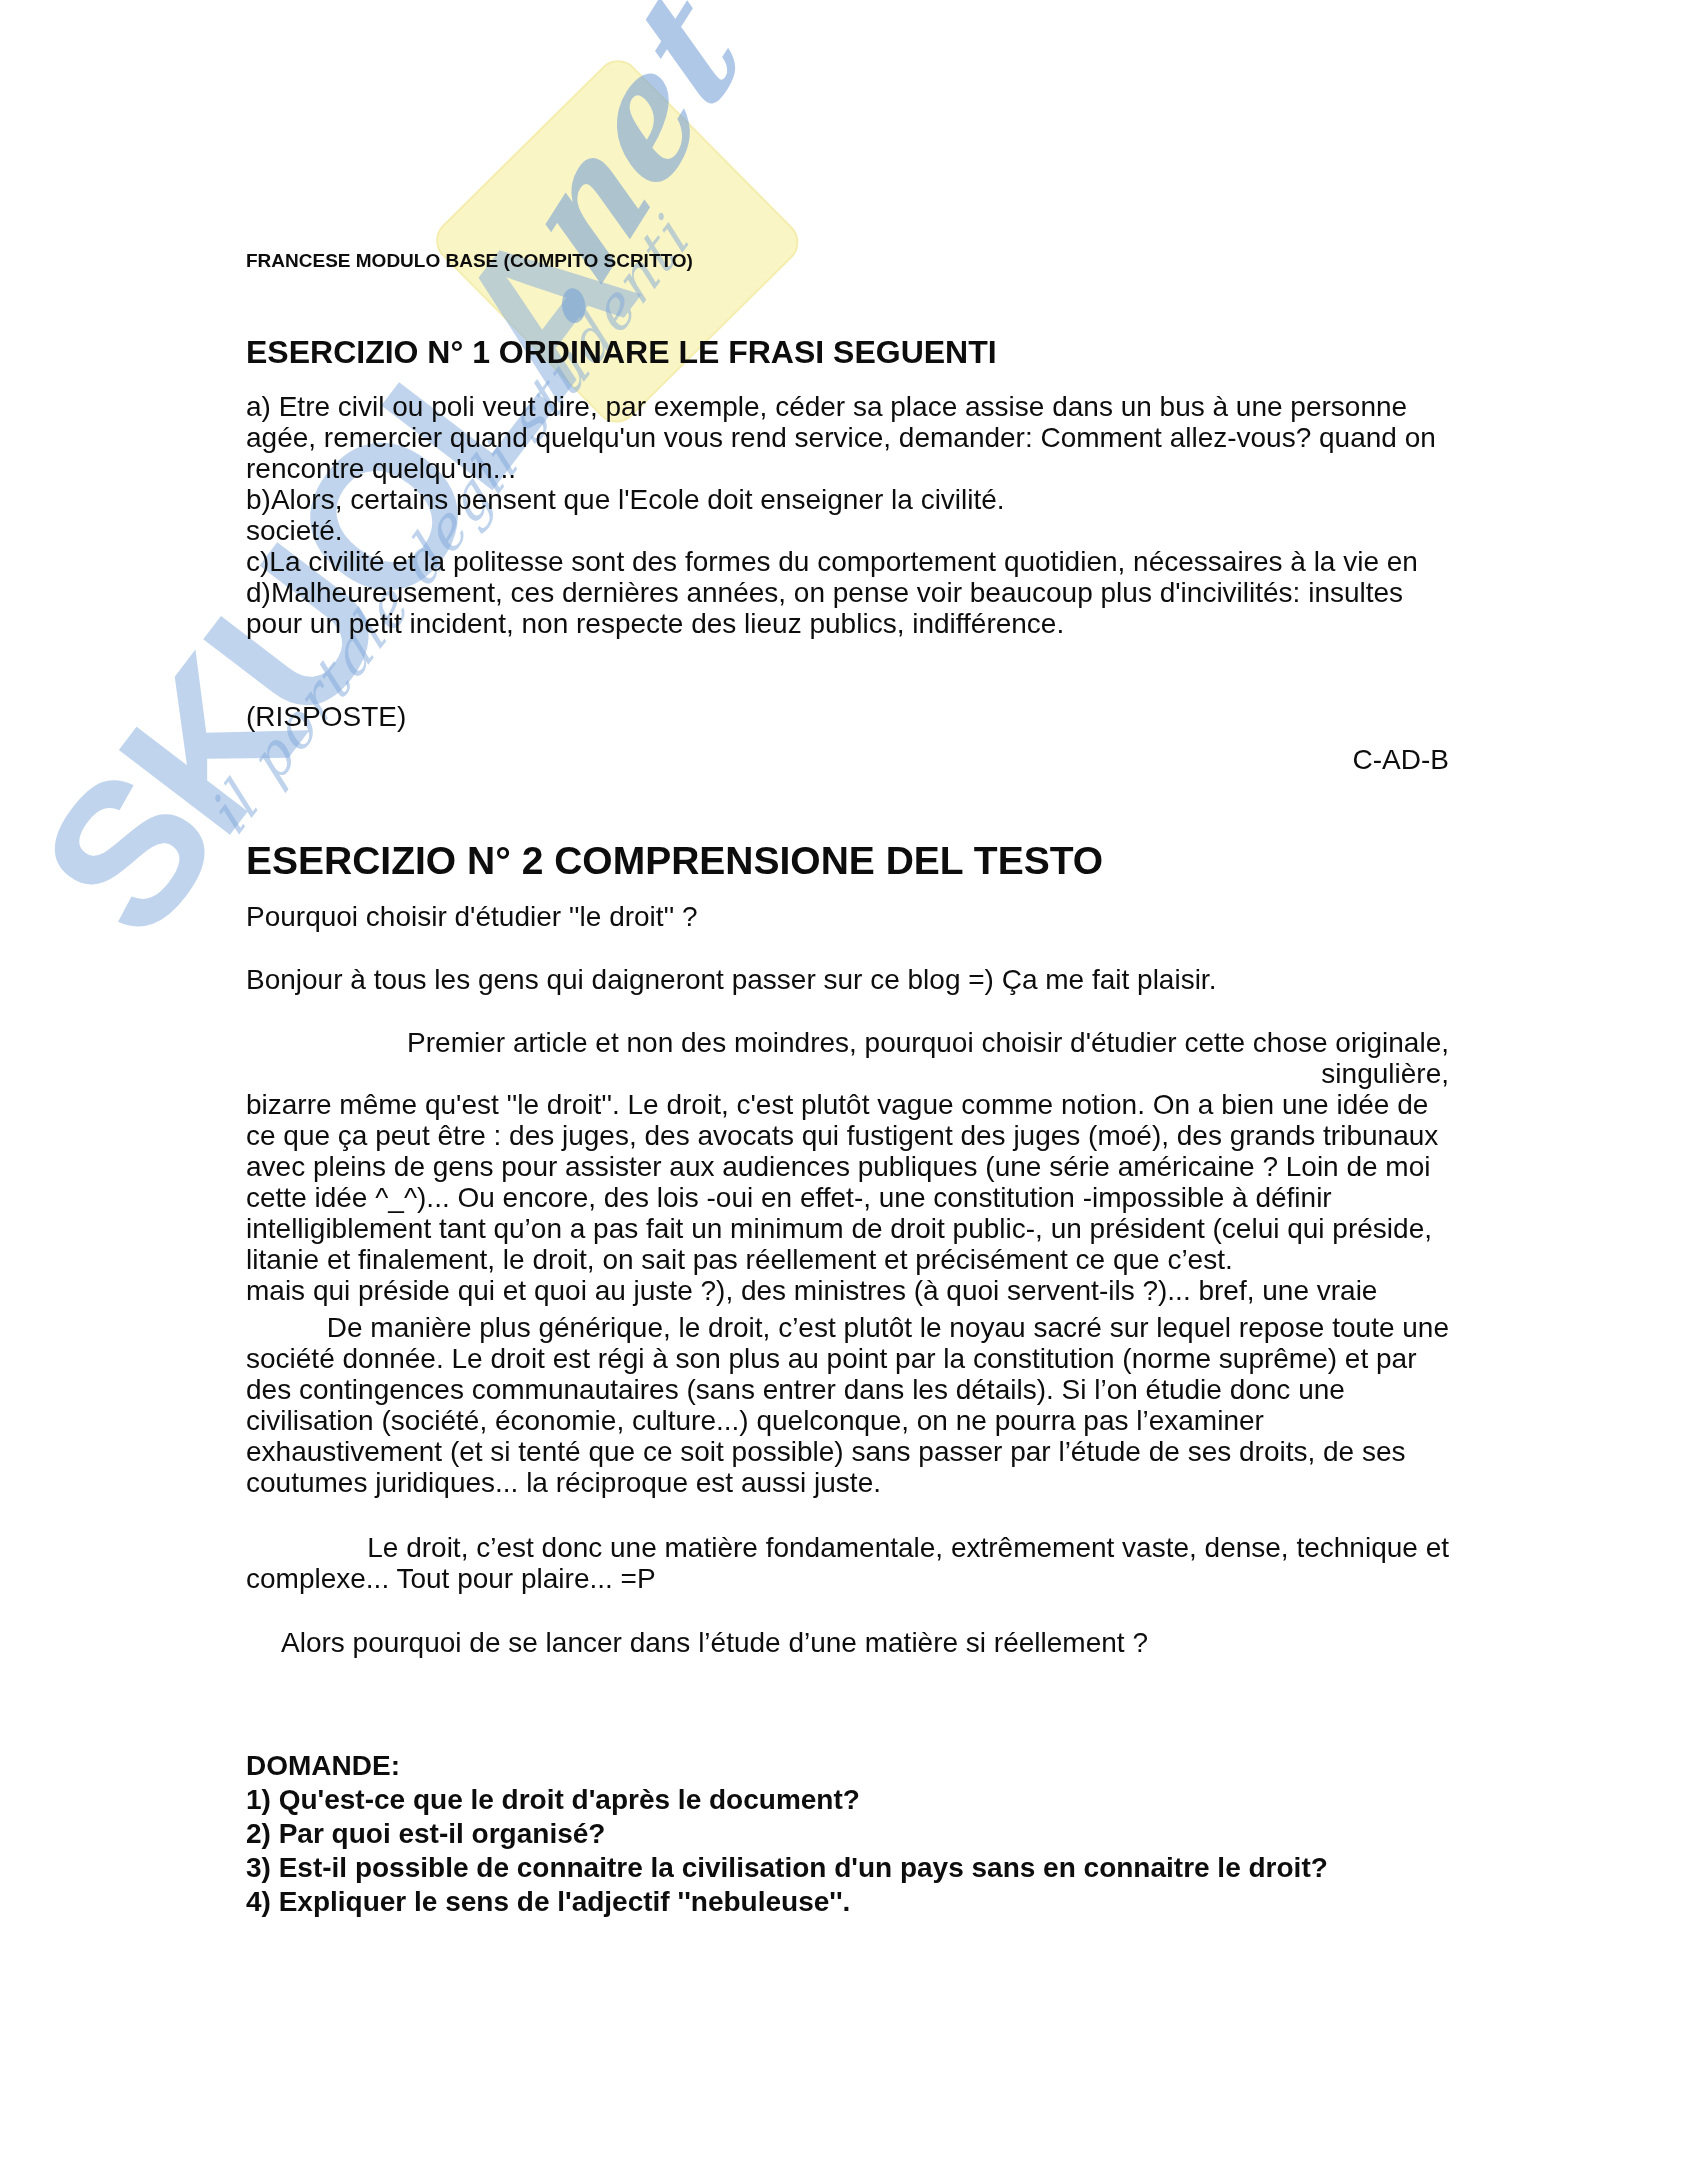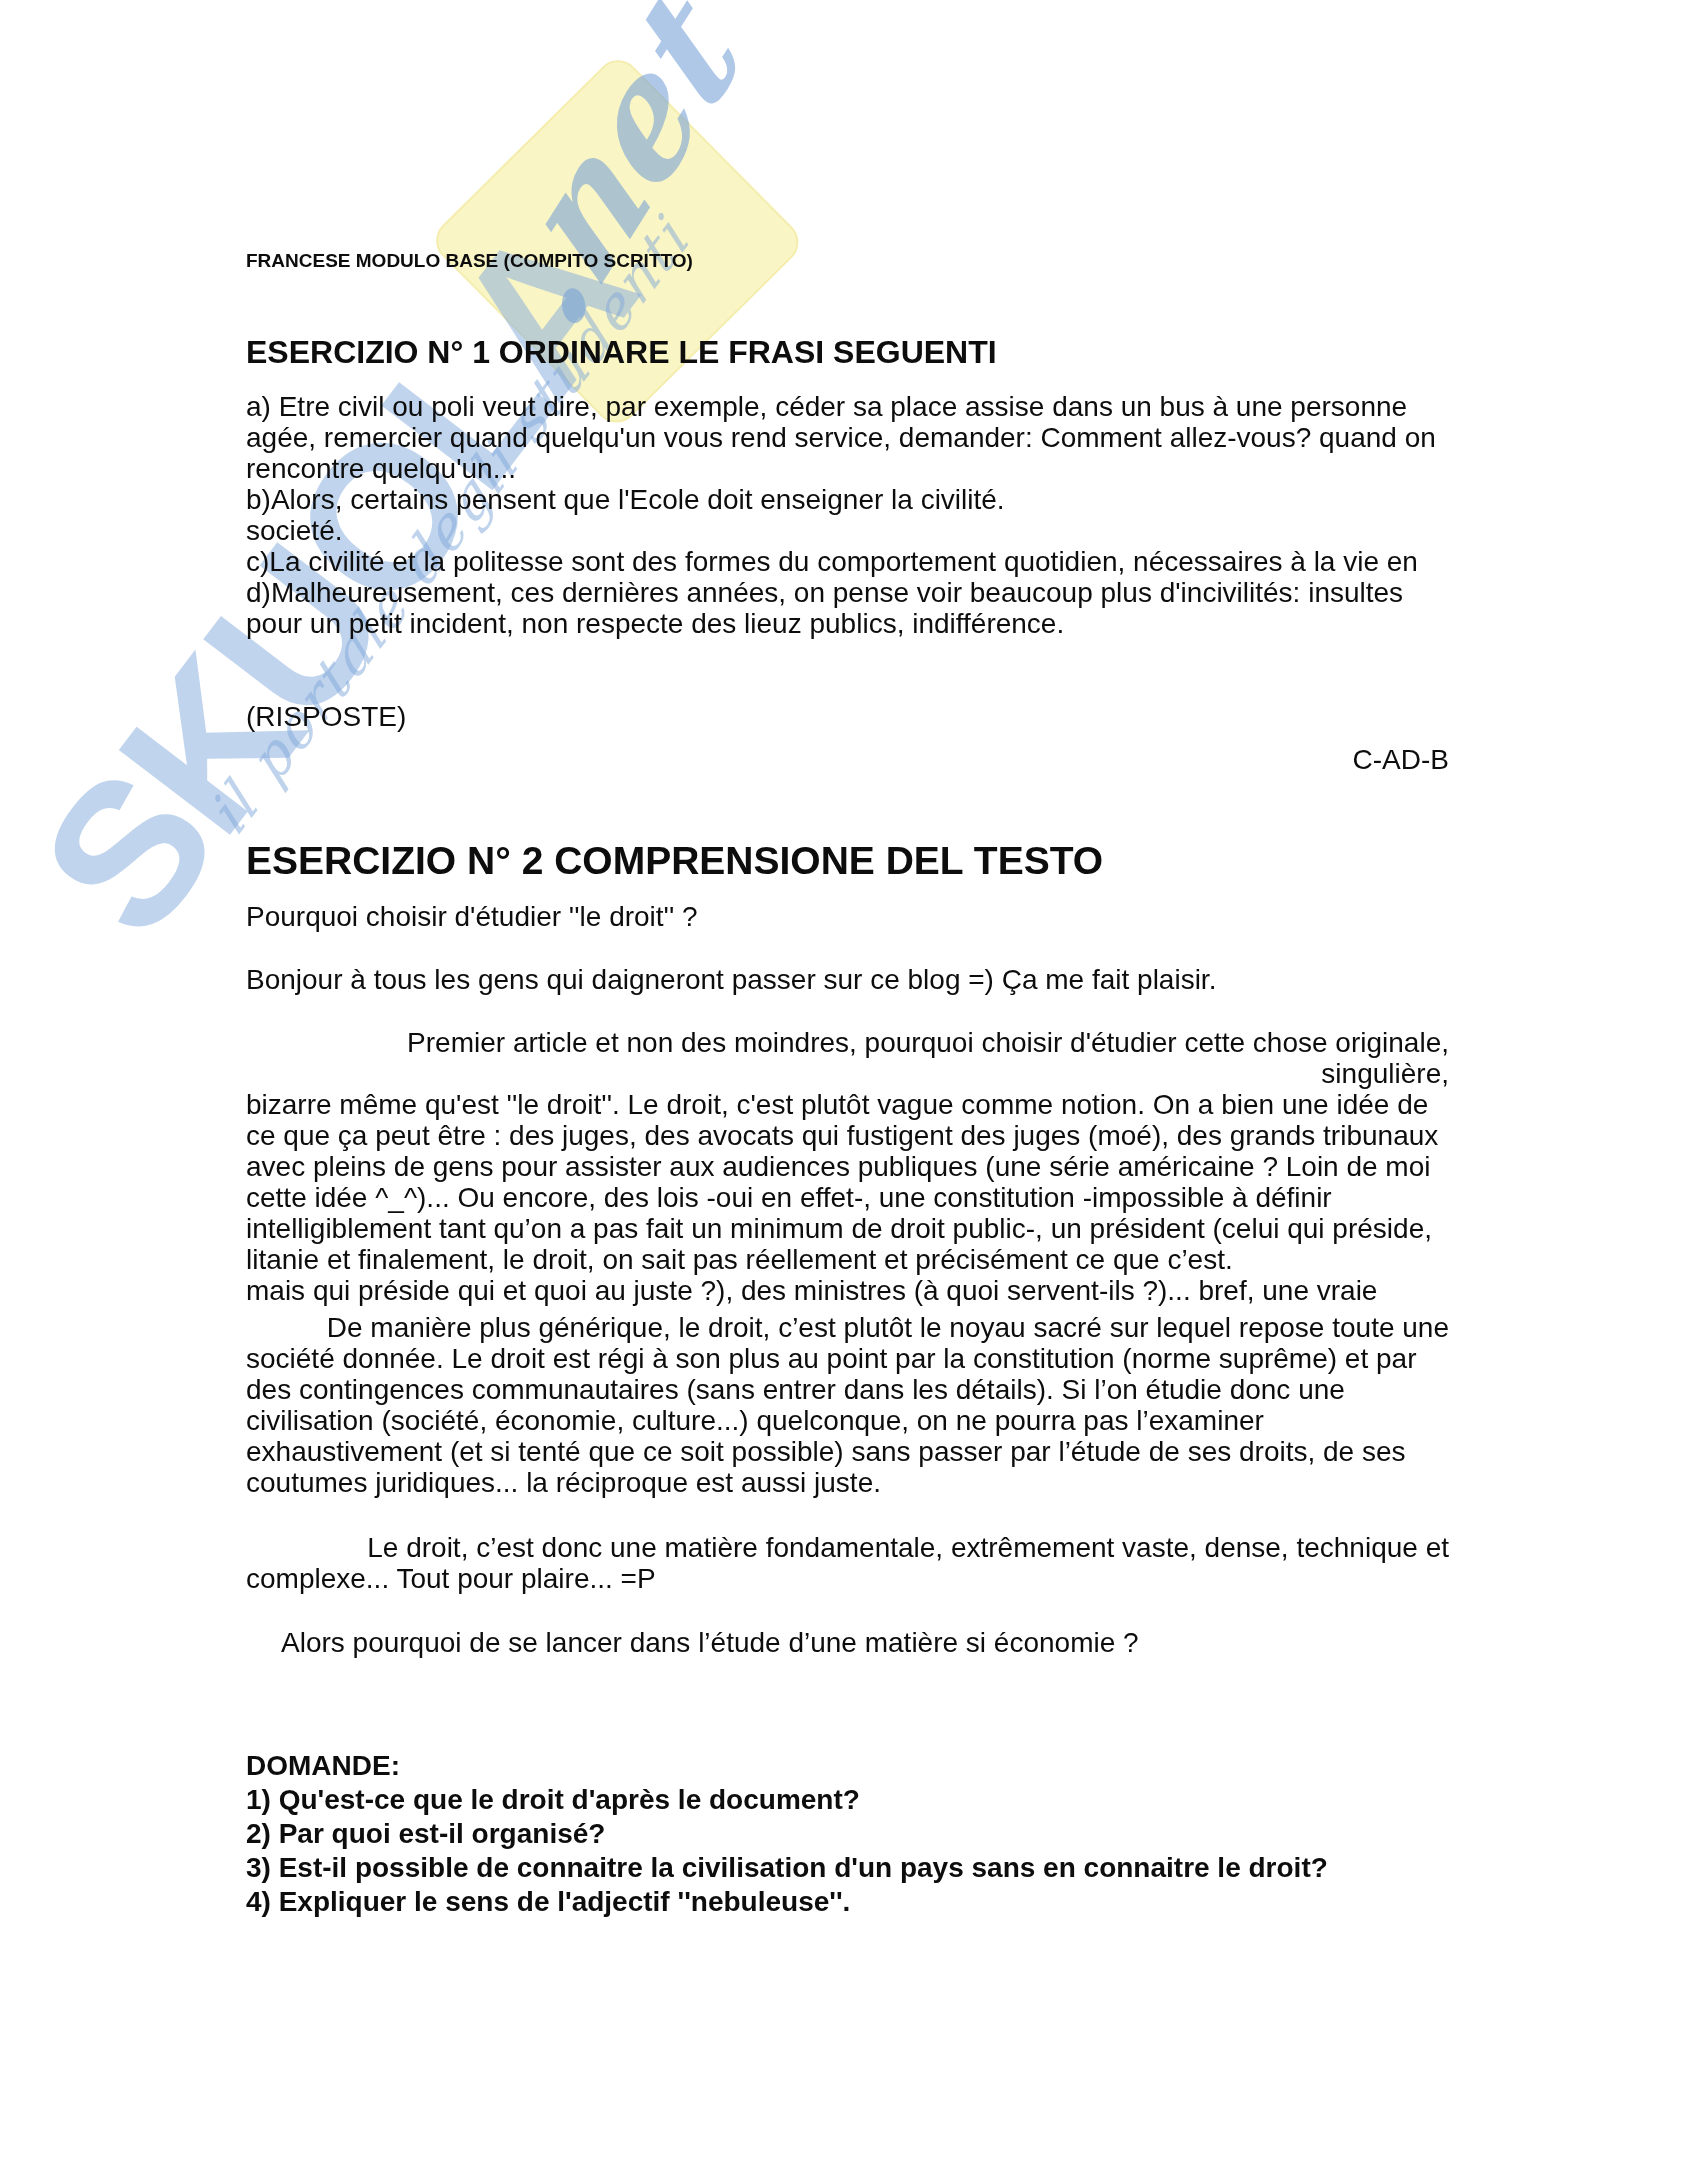--- a/index.html
+++ b/index.html
@@ -138,21 +138,21 @@
         <div class="line">civilisation (société, économie, culture...) quelconque, on ne pourra pas l’examiner</div>
         <div class="line">exhaustivement (et si tenté que ce soit possible) sans passer par l’étude de ses droits, de ses</div>
         <div class="line">coutumes juridiques... la réciproque est aussi juste.</div>
       </div>
 
     <div class="block para3-block body-lines indent-first">
         <div class="line">Le droit, c’est donc une matière fondamentale, extrêmement vaste, dense, technique et</div>
         <div class="line">complexe... Tout pour plaire... =P</div>
       </div>
 
-    <div class="block alors-block body-lines">Alors pourquoi de se lancer dans l’étude d’une matière si économie ?</div>
+    <div class="block alors-block body-lines">Alors pourquoi de se lancer dans l’étude d’une matière si réellement ?</div>
 
     <div class="block domande-block">
       <div class="line">DOMANDE:</div>
       <div>
           <div class="line">1) Qu'est-ce que le droit d'après le document?</div>
           <div class="line">2) Par quoi est-il organisé?</div>
           <div class="line">3) Est-il possible de connaitre la civilisation d'un pays sans en connaitre le droit?</div>
           <div class="line">4) Expliquer le sens de l'adjectif ''nebuleuse''.</div>
         </div>
     </div>

